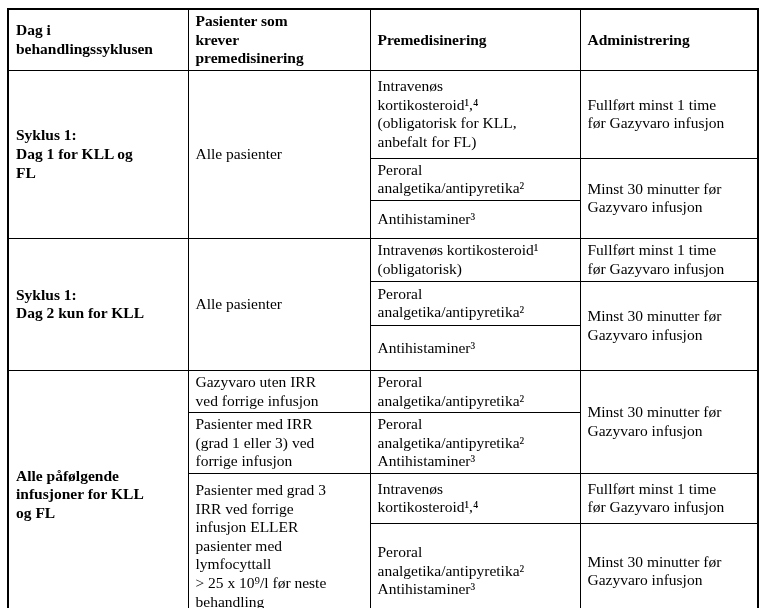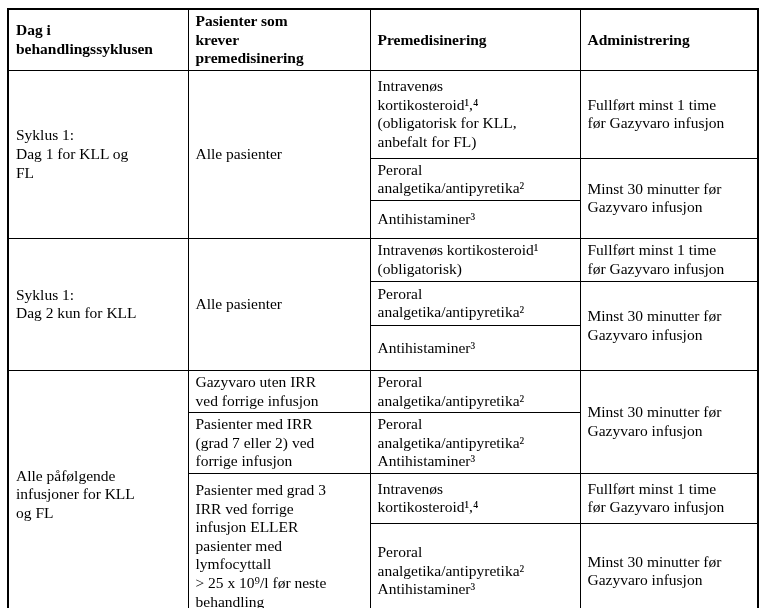--- a/index.html
+++ b/index.html
@@ -30,21 +30,21 @@
     white-space: pre-line;
     font-size: 15.5px;
     line-height: 1.2;
     overflow: hidden;
   }
   .premed-table th {
     font-weight: bold;
     vertical-align: middle;
   }
   .premed-table td.day-cell {
-    font-weight: normal;
+    font-weight: bold;
   }
 </style>
 </head>
 <body>
 
 <div>
   <table class="premed-table">
     <colgroup>
       <col style="width:180px">
       <col style="width:182px">
@@ -111,21 +111,21 @@
 og FL</td>
         <td>Gazyvaro uten IRR
 ved forrige infusjon</td>
         <td>Peroral
 analgetika/antipyretika²</td>
         <td rowspan="2">Minst 30 minutter før
 Gazyvaro infusjon</td>
       </tr>
       <tr style="height:55px">
         <td>Pasienter med IRR
-(grad 7 eller 2) ved
+(grad 1 eller 3) ved
 forrige infusjon</td>
         <td>Peroral
 analgetika/antipyretika²
 Antihistaminer³</td>
       </tr>
       <tr style="height:50px">
         <td rowspan="2">Pasienter med grad 3
 IRR ved forrige
 infusjon ELLER
 pasienter med

